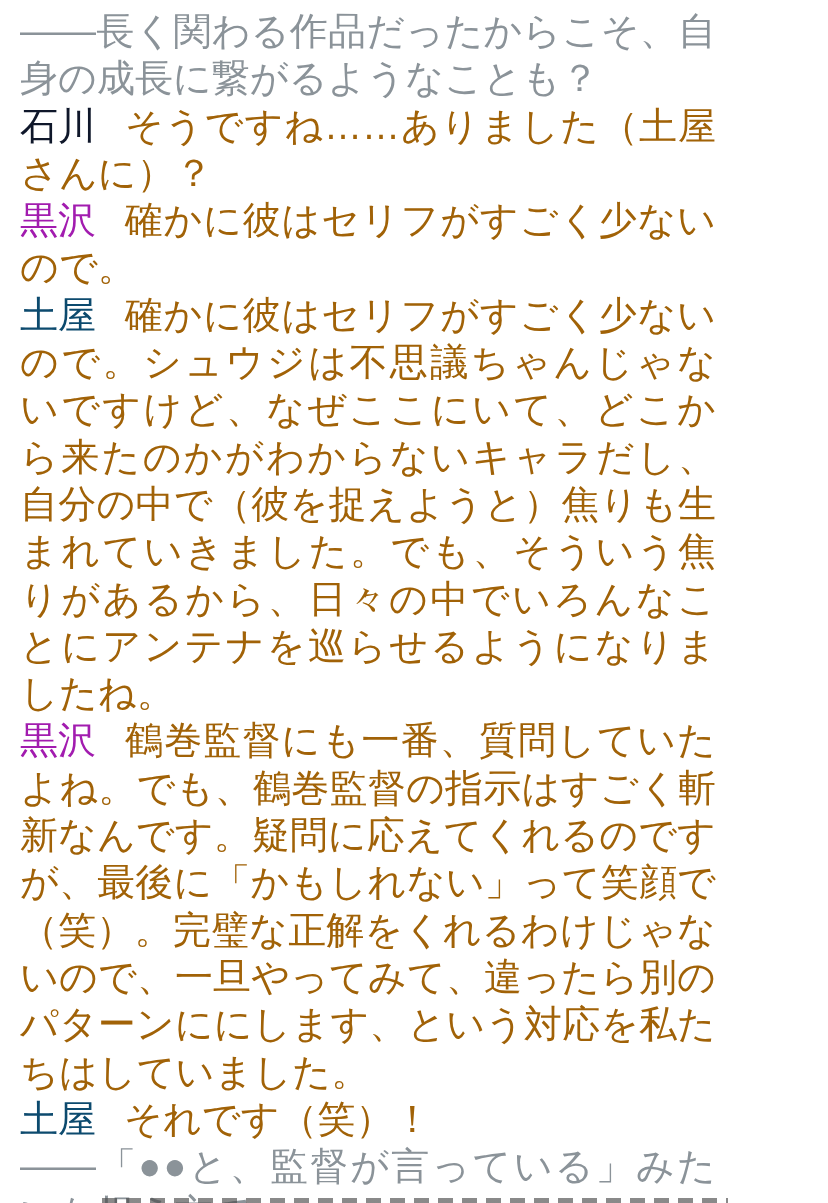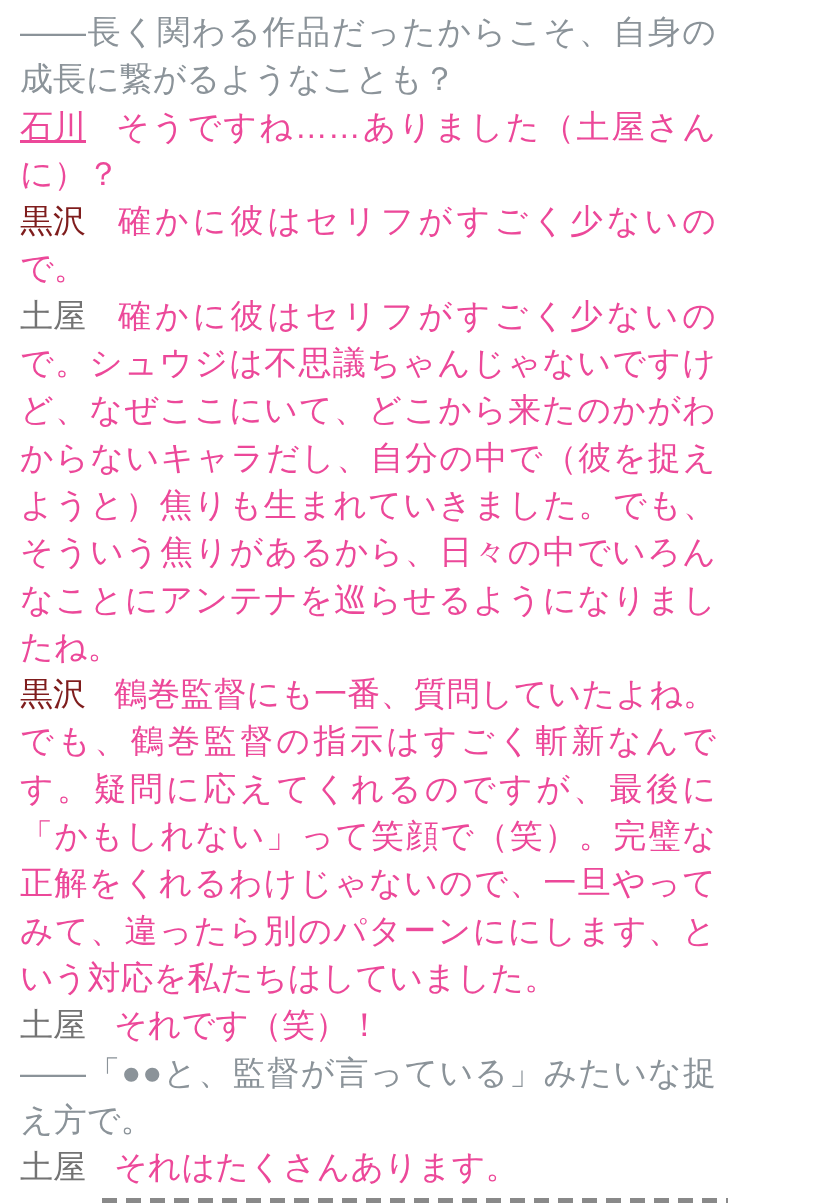--- a/index.html
+++ b/index.html
@@ -6,33 +6,33 @@
   html, body { background: #ffffff; }
   .article {
     position: relative;
     width: 728px;
     height: 1203px;
     overflow: hidden;
     background: #ffffff;
     padding: 8px 12px 0 20px;
     font-family: "Liberation Sans", sans-serif;
     font-weight: 400;
-    font-size: 33px;
+    font-size: 38px;
     line-height: 47.3px;
     color: #333333;
     text-align: justify;
     word-break: break-all;
   }
   .para { margin: 0; }
   .para.interviewer { color: #8b9399; }
   .speaker { display: inline-block; margin-right: 28px; }
-  .speaker-ishikawa { color: #ec4899; text-decoration: underline; }
-  .speaker-kurosawa { color: #7f1d1d; }
-  .speaker-tsuchiya { color: #737373; }
-  .speech { color: #ec4899; }
+  .speaker-ishikawa { color: #0f172a; }
+  .speaker-kurosawa { color: #a21caf; }
+  .speaker-tsuchiya { color: #0c4a6e; }
+  .speech { color: #a16207; }
   
   .cutoff-line {
     position: absolute;
     left: 102px;
     bottom: 0;
     width: 640px;
     height: 5px;
     background: repeating-linear-gradient(90deg, #4a4a4a 0 15px, transparent 15px 24px);
     opacity: 0.65;
   }

